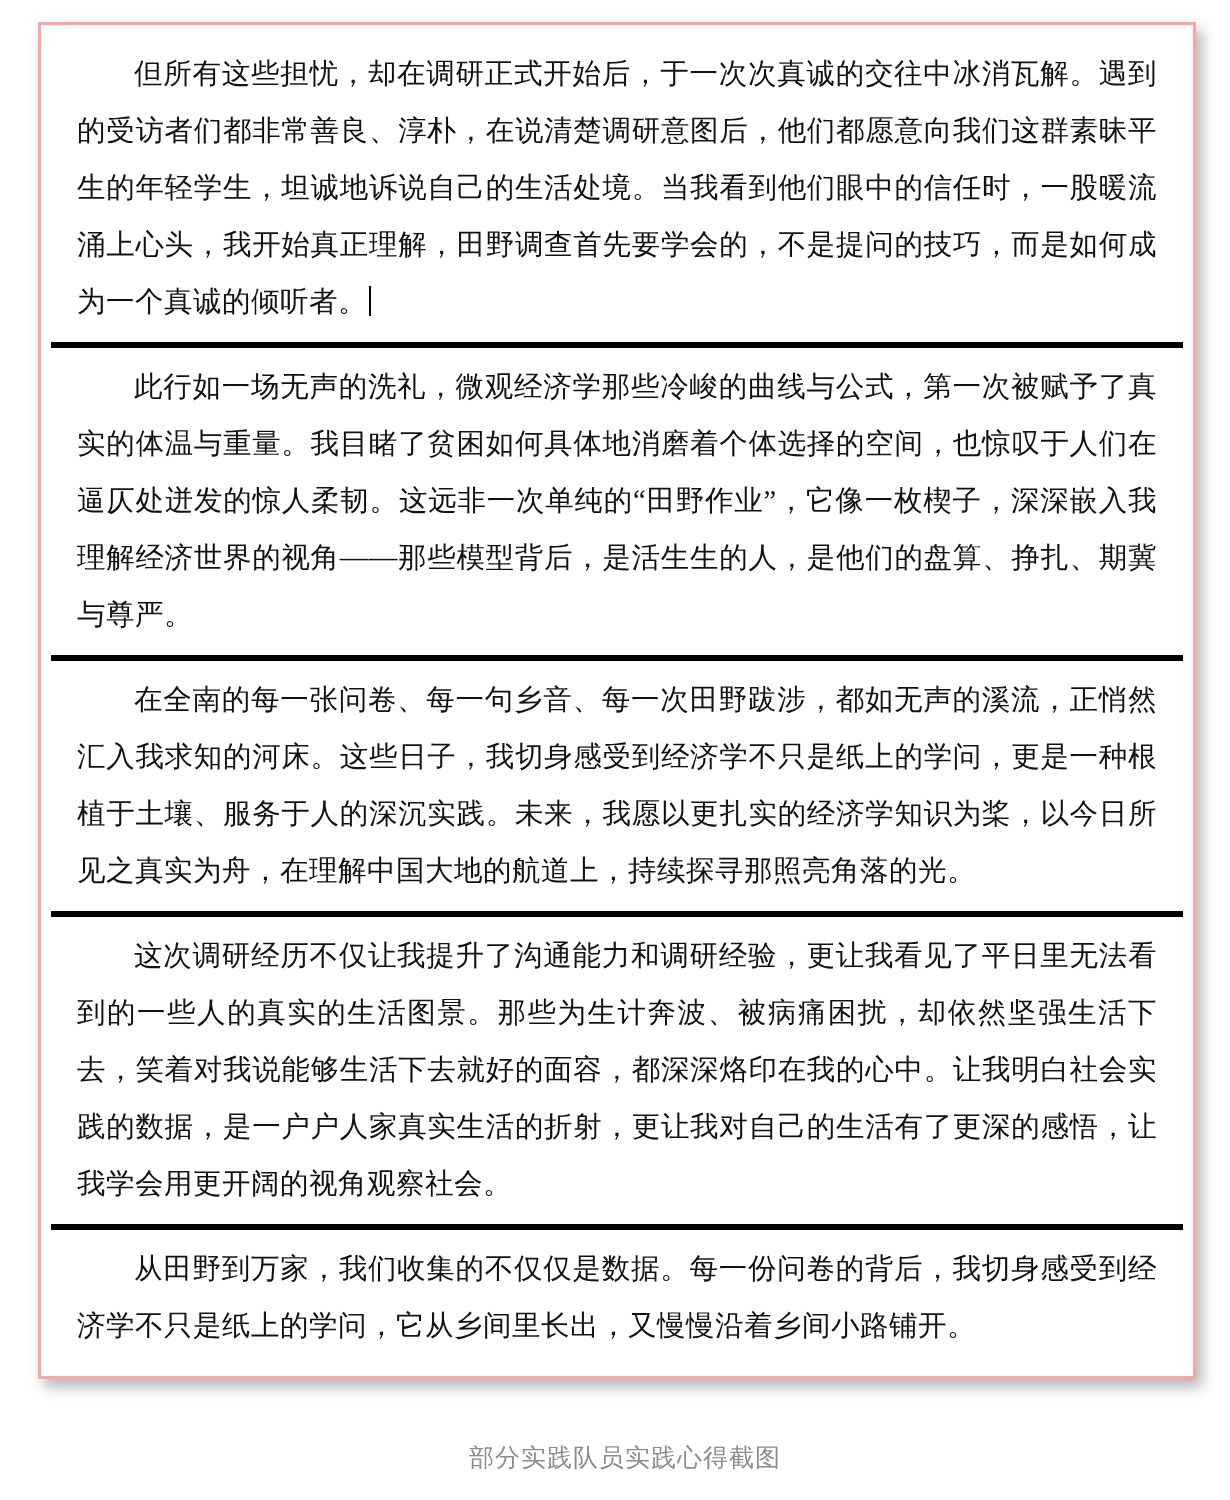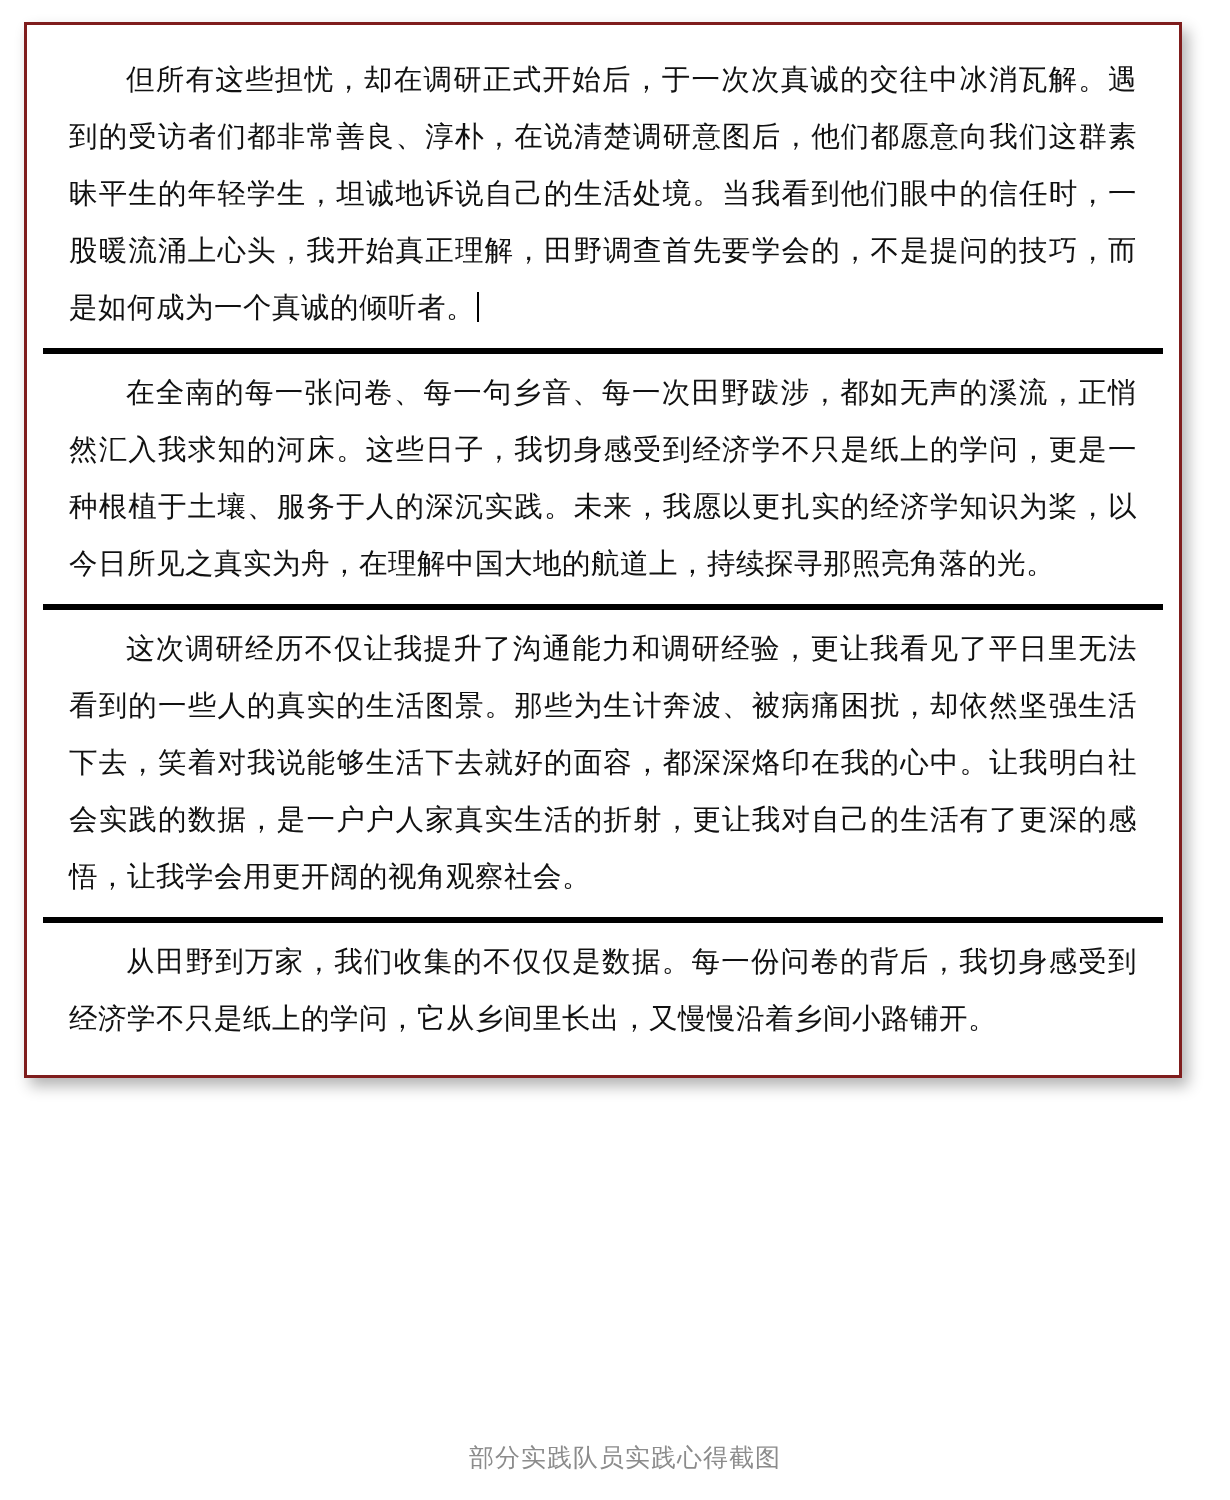--- a/index.html
+++ b/index.html
@@ -18,28 +18,28 @@
     position: relative;
     width: 1230px;
     height: 1500px;
     background: #ffffff;
     box-sizing: border-box;
   }
 
   
   .doc-card {
     position: absolute;
-    left: 24px;
+    left: 38px;
     top: 22px;
     width: 1158px;
     box-sizing: border-box;
     background: #ffffff;
-    border: 3px solid #7f1d1d;
+    border: 3px solid #fca5a5;
     box-shadow: 6px 8px 14px rgba(0,0,0,0.30);
-    padding: 16px;
+    padding: 10px;
   }
 
   .para-block {
     position: relative;
     box-sizing: border-box;
     padding: 10px 26px 12px 26px;
     background: #ffffff;
   }
   .para-block + .para-block {
     border-top: 6px solid #000000;
@@ -84,20 +84,23 @@
 <body>
 
 <div class="page">
 
   <div class="doc-card">
 
     <div class="para-block">
       <div class="para-text">但所有这些担忧，却在调研正式开始后，于一次次真诚的交往中冰消瓦解。遇到的受访者们都非常善良、淳朴，在说清楚调研意图后，他们都愿意向我们这群素昧平生的年轻学生，坦诚地诉说自己的生活处境。当我看到他们眼中的信任时，一股暖流涌上心头，我开始真正理解，田野调查首先要学会的，不是提问的技巧，而是如何成为一个真诚的倾听者。<span class="caret"></span></div>
     </div>
 
+    <div class="para-block">
+      <div class="para-text">此行如一场无声的洗礼，微观经济学那些冷峻的曲线与公式，第一次被赋予了真实的体温与重量。我目睹了贫困如何具体地消磨着个体选择的空间，也惊叹于人们在逼仄处迸发的惊人柔韧。这远非一次单纯的“田野作业”，它像一枚楔子，深深嵌入我理解经济世界的视角——那些模型背后，是活生生的人，是他们的盘算、挣扎、期冀与尊严。</div>
+    </div>
 
     <div class="para-block">
       <div class="para-text">在全南的每一张问卷、每一句乡音、每一次田野跋涉，都如无声的溪流，正悄然汇入我求知的河床。这些日子，我切身感受到经济学不只是纸上的学问，更是一种根植于土壤、服务于人的深沉实践。未来，我愿以更扎实的经济学知识为桨，以今日所见之真实为舟，在理解中国大地的航道上，持续探寻那照亮角落的光。</div>
     </div>
 
     <div class="para-block">
       <div class="para-text">这次调研经历不仅让我提升了沟通能力和调研经验，更让我看见了平日里无法看到的一些人的真实的生活图景。那些为生计奔波、被病痛困扰，却依然坚强生活下去，笑着对我说能够生活下去就好的面容，都深深烙印在我的心中。让我明白社会实践的数据，是一户户人家真实生活的折射，更让我对自己的生活有了更深的感悟，让我学会用更开阔的视角观察社会。</div>
     </div>
 
     <div class="para-block">

